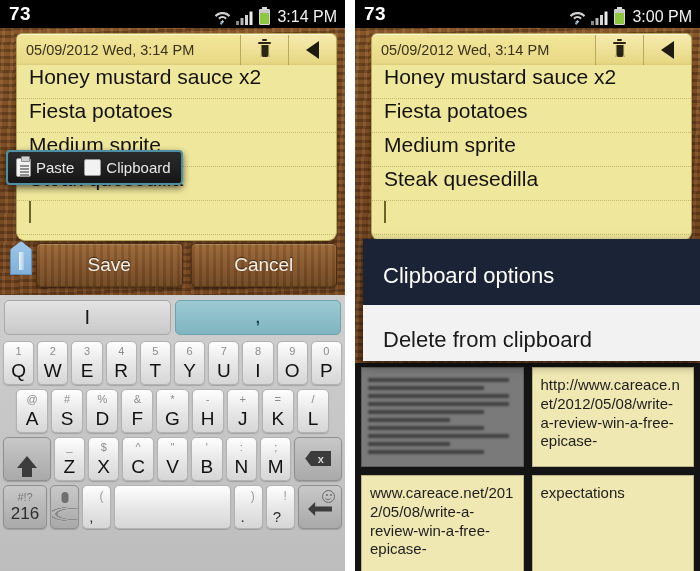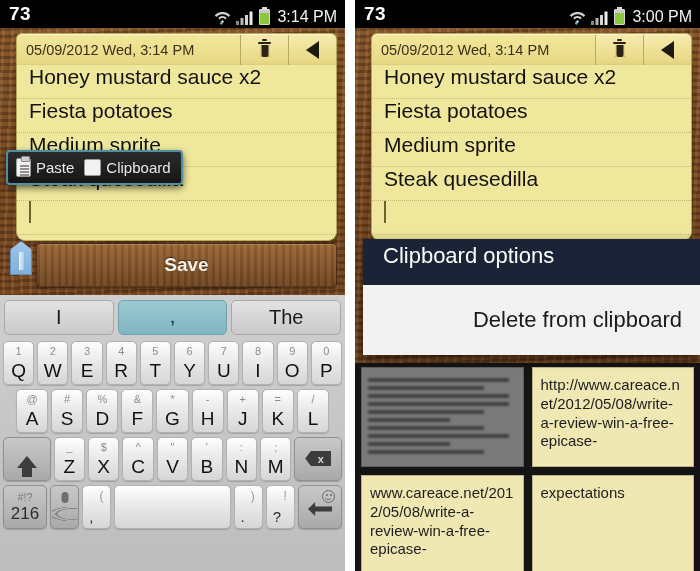--- a/index.html
+++ b/index.html
@@ -136,21 +136,20 @@
   .btnrow { position: absolute; left: 8px; right: 8px; display: flex; gap: 8px; }
   .woodbtn {
     flex: 1; height: 44px;
     display:flex; align-items:center; justify-content:center;
     border-radius: 5px;
     border: 1px solid rgba(40,20,5,.55);
     background:
       repeating-linear-gradient(90deg, rgba(0,0,0,.07) 0 3px, rgba(255,255,255,.05) 3px 7px),
       linear-gradient(180deg,#9a6634 0%, #85552a 45%, #6d441f 100%);
     box-shadow: 0 1px 0 rgba(255,255,255,.18) inset, 0 2px 3px rgba(0,0,0,.4);
-    font-weight: bold;
   }
   .woodbtn span { color:#f6f1e7; font-size: 19px; text-shadow: 0 -1px 1px rgba(0,0,0,.6); }
 
   
   .paste-pop {
     position: absolute; display: flex; align-items: center; gap: 10px;
     background: linear-gradient(180deg,#2b2b2b 0%, #161616 100%);
     border: 2px solid #4f8fa3;
     border-radius: 4px;
     padding: 6px 10px 6px 8px;
@@ -274,25 +273,25 @@
   .key .tr { position:absolute; top:3px; right:7px; font-size: 12px; color:#9a9a9a; }
 
   
   .clip-dialog {
     position:absolute; z-index: 50;
     left: 8px; right: 0; top: 239px;
     box-shadow: 0 4px 10px rgba(0,0,0,.55);
   }
   .clip-title {
     background: #1b2436; color:#fff;
-    font-size: 22px; padding: 4px 18px 16px 20px;
+    font-size: 22px; padding: 24px 18px 16px 20px;
   }
   .clip-option {
     background: #f2f2f2; color:#1a1a1a;
-    font-size: 22px; padding: 22px 18px 22px 20px; text-align: right;
+    font-size: 22px; padding: 22px 18px 8px 20px;
   }
 
   
   .clip-grid {
     position:absolute; left:0; right:0; top: 363px; bottom: 0;
     background: #141414; padding: 4px 6px;
     display: grid; grid-template-columns: 1fr 1fr;
     grid-auto-rows: 100px; gap: 8px 8px;
   }
   .clip-tile {
@@ -388,32 +387,32 @@
         <span>Clipboard</span>
       </div>
     </div>
 
     <div class="marker" style="left:10px; top:241px;"></div>
 
     <div class="btnrow" style="top:243px; left:36px; right:8px;">
       <div class="woodbtn">
         <span>Save</span>
       </div>
+      <div class="woodbtn">
+        <span>Cancel</span>
+      </div>
     </div>
 
     <div class="kbd" style="height:276px;">
       <div class="suggest">
         <div class="sug">
           <span class="sug-label">I</span>
         </div>
         <div class="sug active">
           <span class="sug-label">,</span>
-        </div>
-        <div class="sug">
-          <span class="sug-label">The</span>
         </div>
       </div>
 
       <div class="krow">
         <div class="key">
             <span class="sup">1</span>
             <span class="main">Q</span>
           </div>
         <div class="key">
             <span class="sup">2</span>

